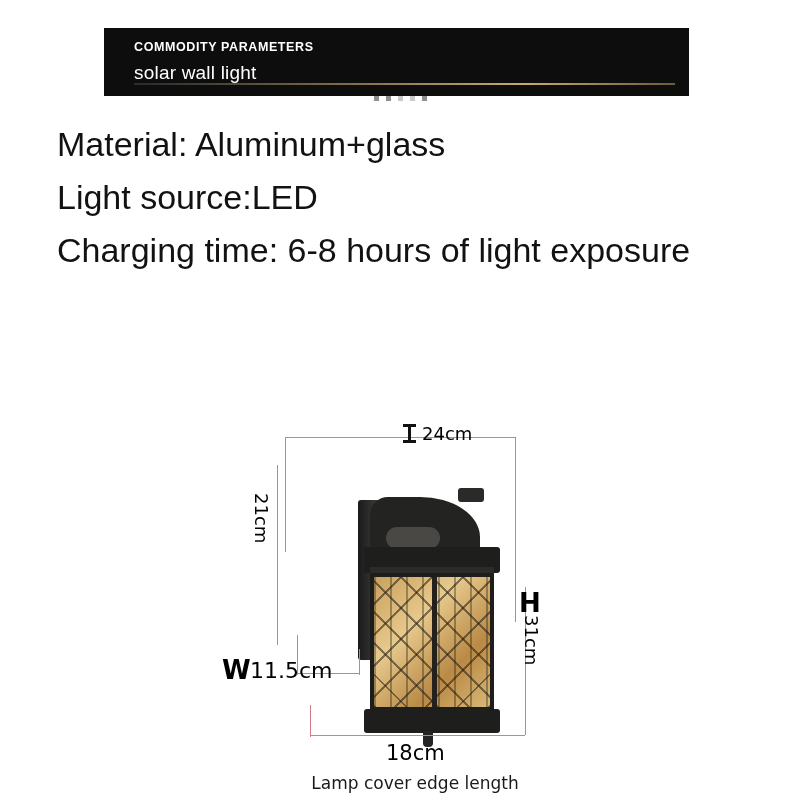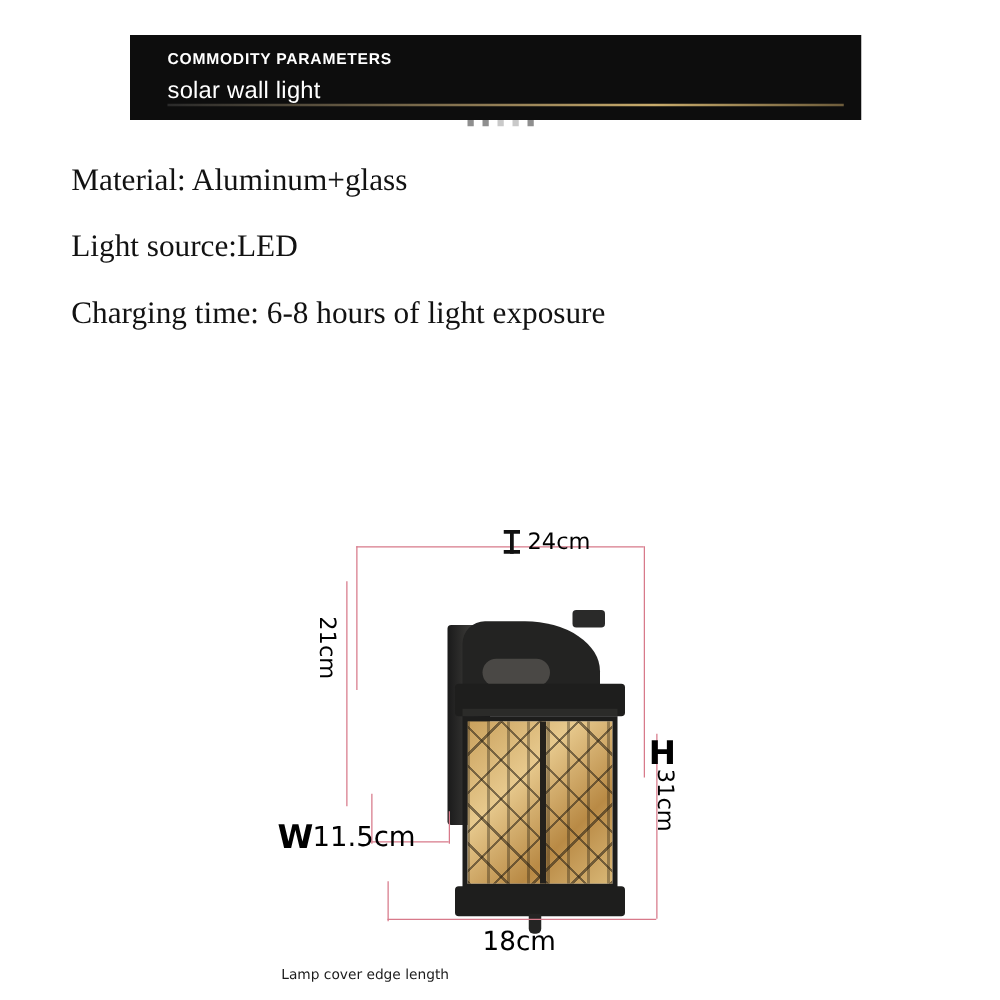--- a/index.html
+++ b/index.html
@@ -92,22 +92,22 @@
   }
 
   
   .specs {
     position: absolute;
     left: 57px;
     top: 118px;
     width: 700px;
   }
   .spec-line {
-    font-family: Liberation Serif, serif;
-    font-size: 25px;
+    font-family: Liberation Sans, sans-serif;
+    font-size: 34px;
     color: #121212;
     line-height: 53px;
     white-space: nowrap;
   }
 
   
   .diagram {
     position: absolute;
     left: 225px;
     top: 405px;
@@ -243,22 +243,23 @@
   }
   .cap {
     position: absolute;
     background: #111;
   }
   .caption {
     position: absolute;
     left: 0;
     top: 368px;
     width: 380px;
+    text-align: center;
     font-family: "DejaVu Sans", sans-serif;
-    font-size: 11px;
+    font-size: 17px;
     color: #1a1a1a;
   }
 </style>
 </head>
 <body>
 
 <div class="banner">
   <div class="banner-inner">
     <div class="banner-kicker">COMMODITY PARAMETERS</div>
     <div class="banner-title">solar wall light</div>

